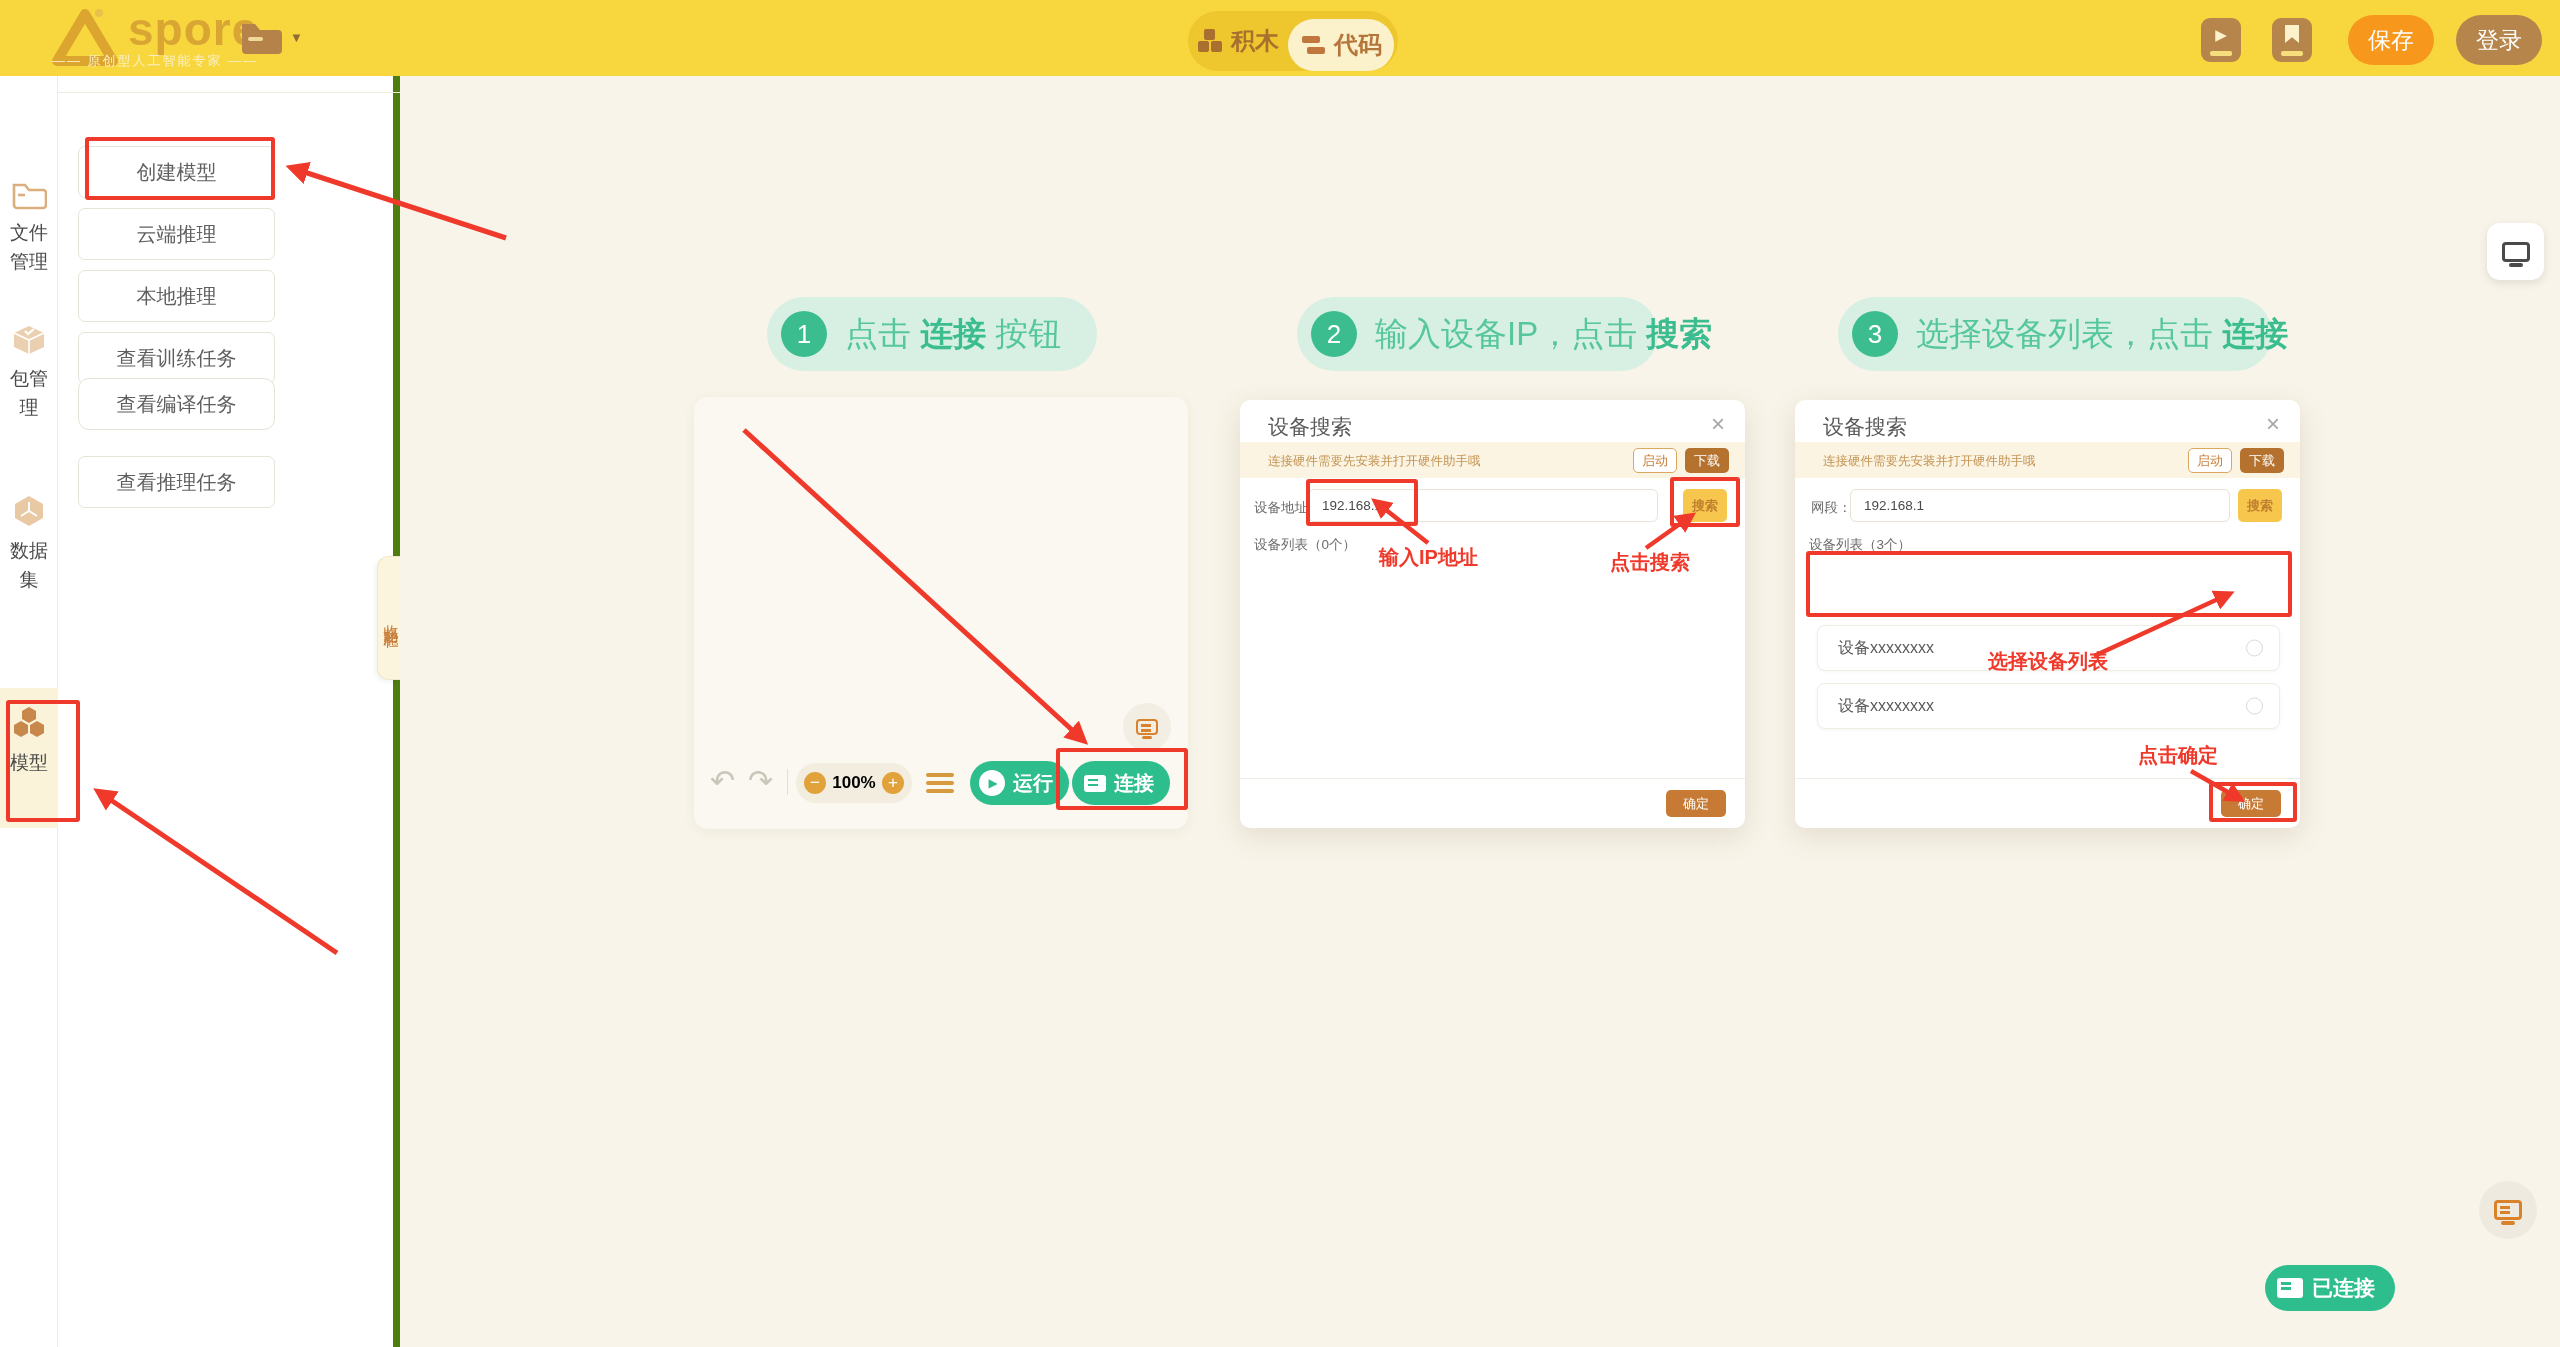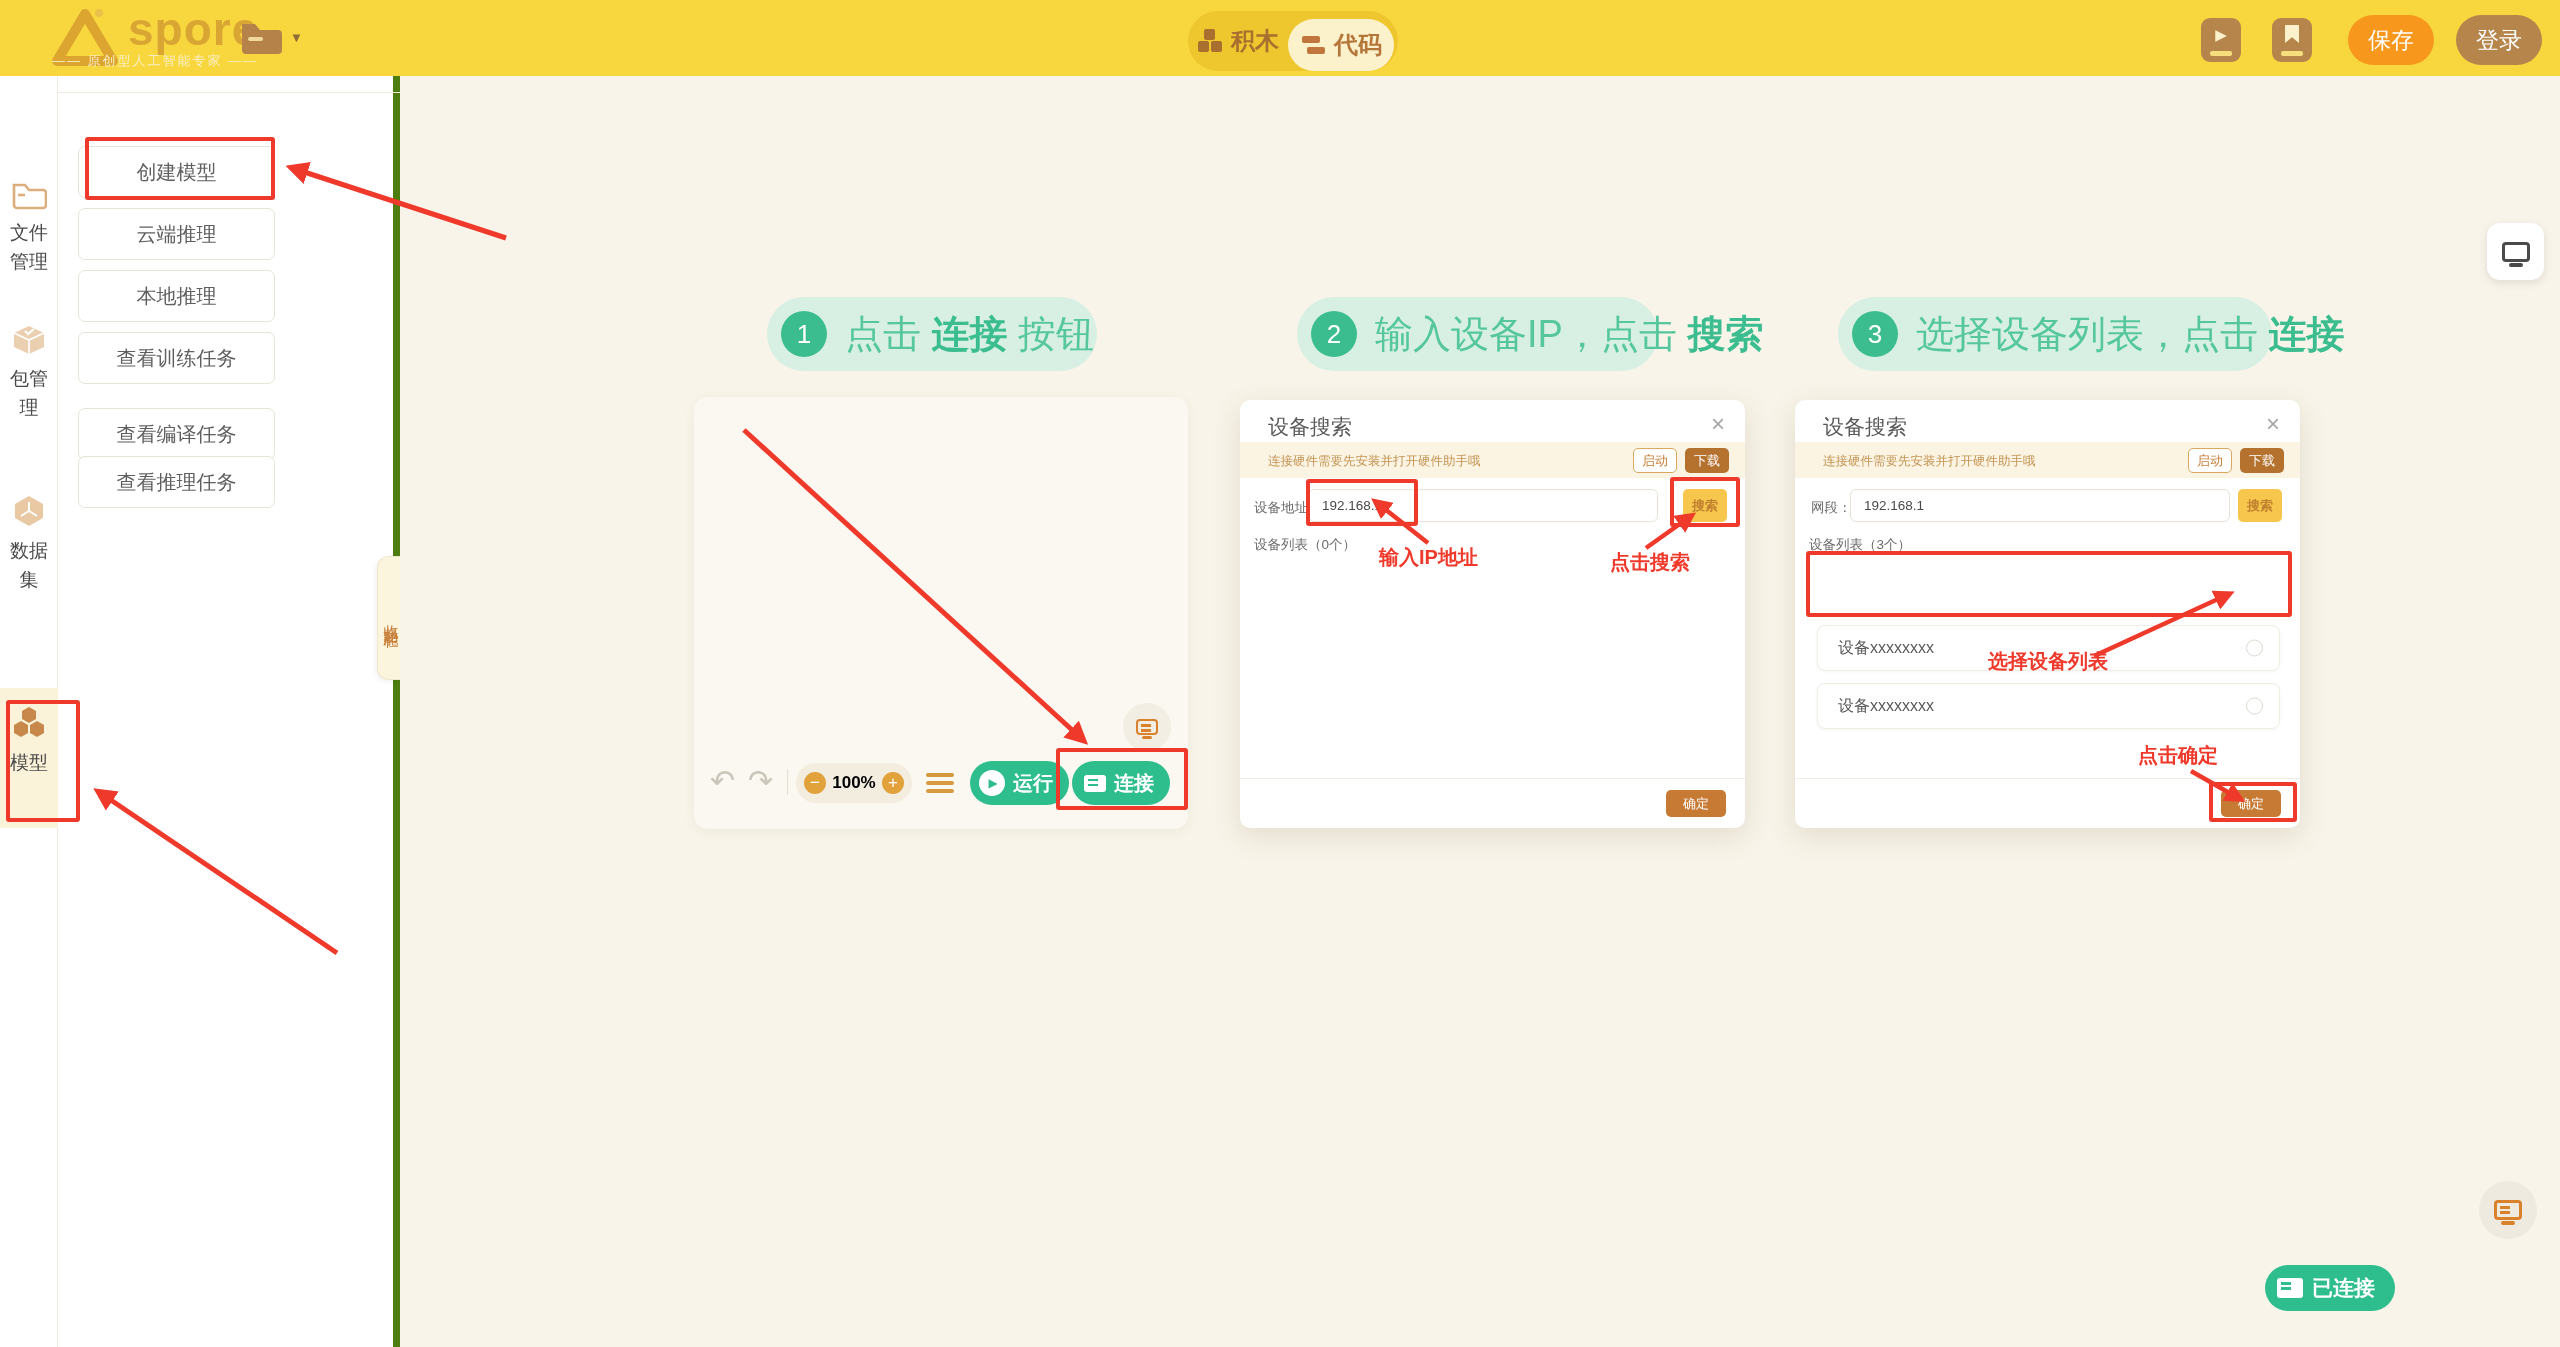--- a/index.html
+++ b/index.html
@@ -41,21 +41,21 @@
 
   
   .panel { position:absolute; left:58px; top:76px; width:342px; height:1271px; background:#FFFFFF; border-right:7px solid #4d7c0f; z-index:1; }
   .panel-topline { position:absolute; left:0; top:16px; width:342px; height:1px; background:#F0ECE1; }
   .pbtn { position:absolute; left:20px; width:197px; height:52px; background:#FFFFFF; border:1px solid #E7E3D8; border-radius:7px; font-size:20px; color:#5f5f5f; cursor:pointer; }
   .collapse-tab { position:absolute; left:377px; top:556px; width:23px; height:124px; background:#FCF5DE; border:1px solid #F0E6CC; border-right:none; border-radius:12px 0 0 12px; writing-mode:vertical-rl; text-align:center; font-size:15px; color:#C8803C; letter-spacing:2px; padding:6px 0; z-index:2; cursor:pointer; box-shadow:-2px 2px 4px rgba(0,0,0,.05); }
 
   
   .step-badge { position:absolute; top:297px; height:74px; background:#D7F0E3; border-radius:37px; display:flex; align-items:center; gap:18px; padding:0 30px 0 14px; }
   .step-num { width:46px; height:46px; border-radius:50%; background:#3CBD90; color:#fff; font-size:26px; display:flex; align-items:center; justify-content:center; flex:none; }
-  .step-text { font-size:38px; color:#56C79D; white-space:nowrap; }
+  .step-text { font-size:33px; color:#56C79D; white-space:nowrap; }
   .step-text b { color:#3CBD90; font-weight:bold; }
 
   
   .canvas-panel { position:absolute; left:694px; top:397px; width:494px; height:432px; background:#FAF8F1; border-radius:14px; box-shadow:0 3px 12px rgba(120,100,60,.07); }
   .uglyph { font-family:"DejaVu Sans",sans-serif; }
   .undo-redo { position:absolute; top:366px; font-size:30px; color:#CBC6BA; cursor:pointer; line-height:36px; }
   .ctl-divider { position:absolute; left:93px; top:372px; width:1px; height:26px; background:#E5DFD2; }
   .zoom-pill { position:absolute; left:102px; top:366px; width:116px; height:40px; background:#F2EDDF; border-radius:20px; }
   .zoom-circ { position:absolute; top:9px; width:22px; height:22px; border-radius:50%; background:#E2A23B; color:#fff; font-size:17px; line-height:21px; text-align:center; cursor:pointer; }
   .zoom-val { position:absolute; left:0; right:0; top:10px; text-align:center; font-size:17px; font-weight:bold; color:#000000; }
@@ -192,21 +192,21 @@
       <div class="rail-label">模型</div>
     </div>
   </div>
 
   <div class="panel">
     <div class="panel-topline"></div>
     <button class="pbtn" style="top:70px;">创建模型</button>
     <button class="pbtn" style="top:132px;">云端推理</button>
     <button class="pbtn" style="top:194px;">本地推理</button>
     <button class="pbtn" style="top:256px;">查看训练任务</button>
-    <button class="pbtn" style="top:332px;">查看编译任务</button>
+    <button class="pbtn" style="top:302px;border-radius:11px;">查看编译任务</button>
     <button class="pbtn" style="top:380px;">查看推理任务</button>
   </div>
   <div class="collapse-tab">收起功能栏</div>
 
   <div class="step-badge" style="left:767px; width:330px;">
     <div class="step-num">1</div>
     <div class="step-text"><span>点击 </span><b>连接</b><span> 按钮</span></div>
   </div>
   <div class="step-badge" style="left:1297px; width:361px;">
     <div class="step-num">2</div>

